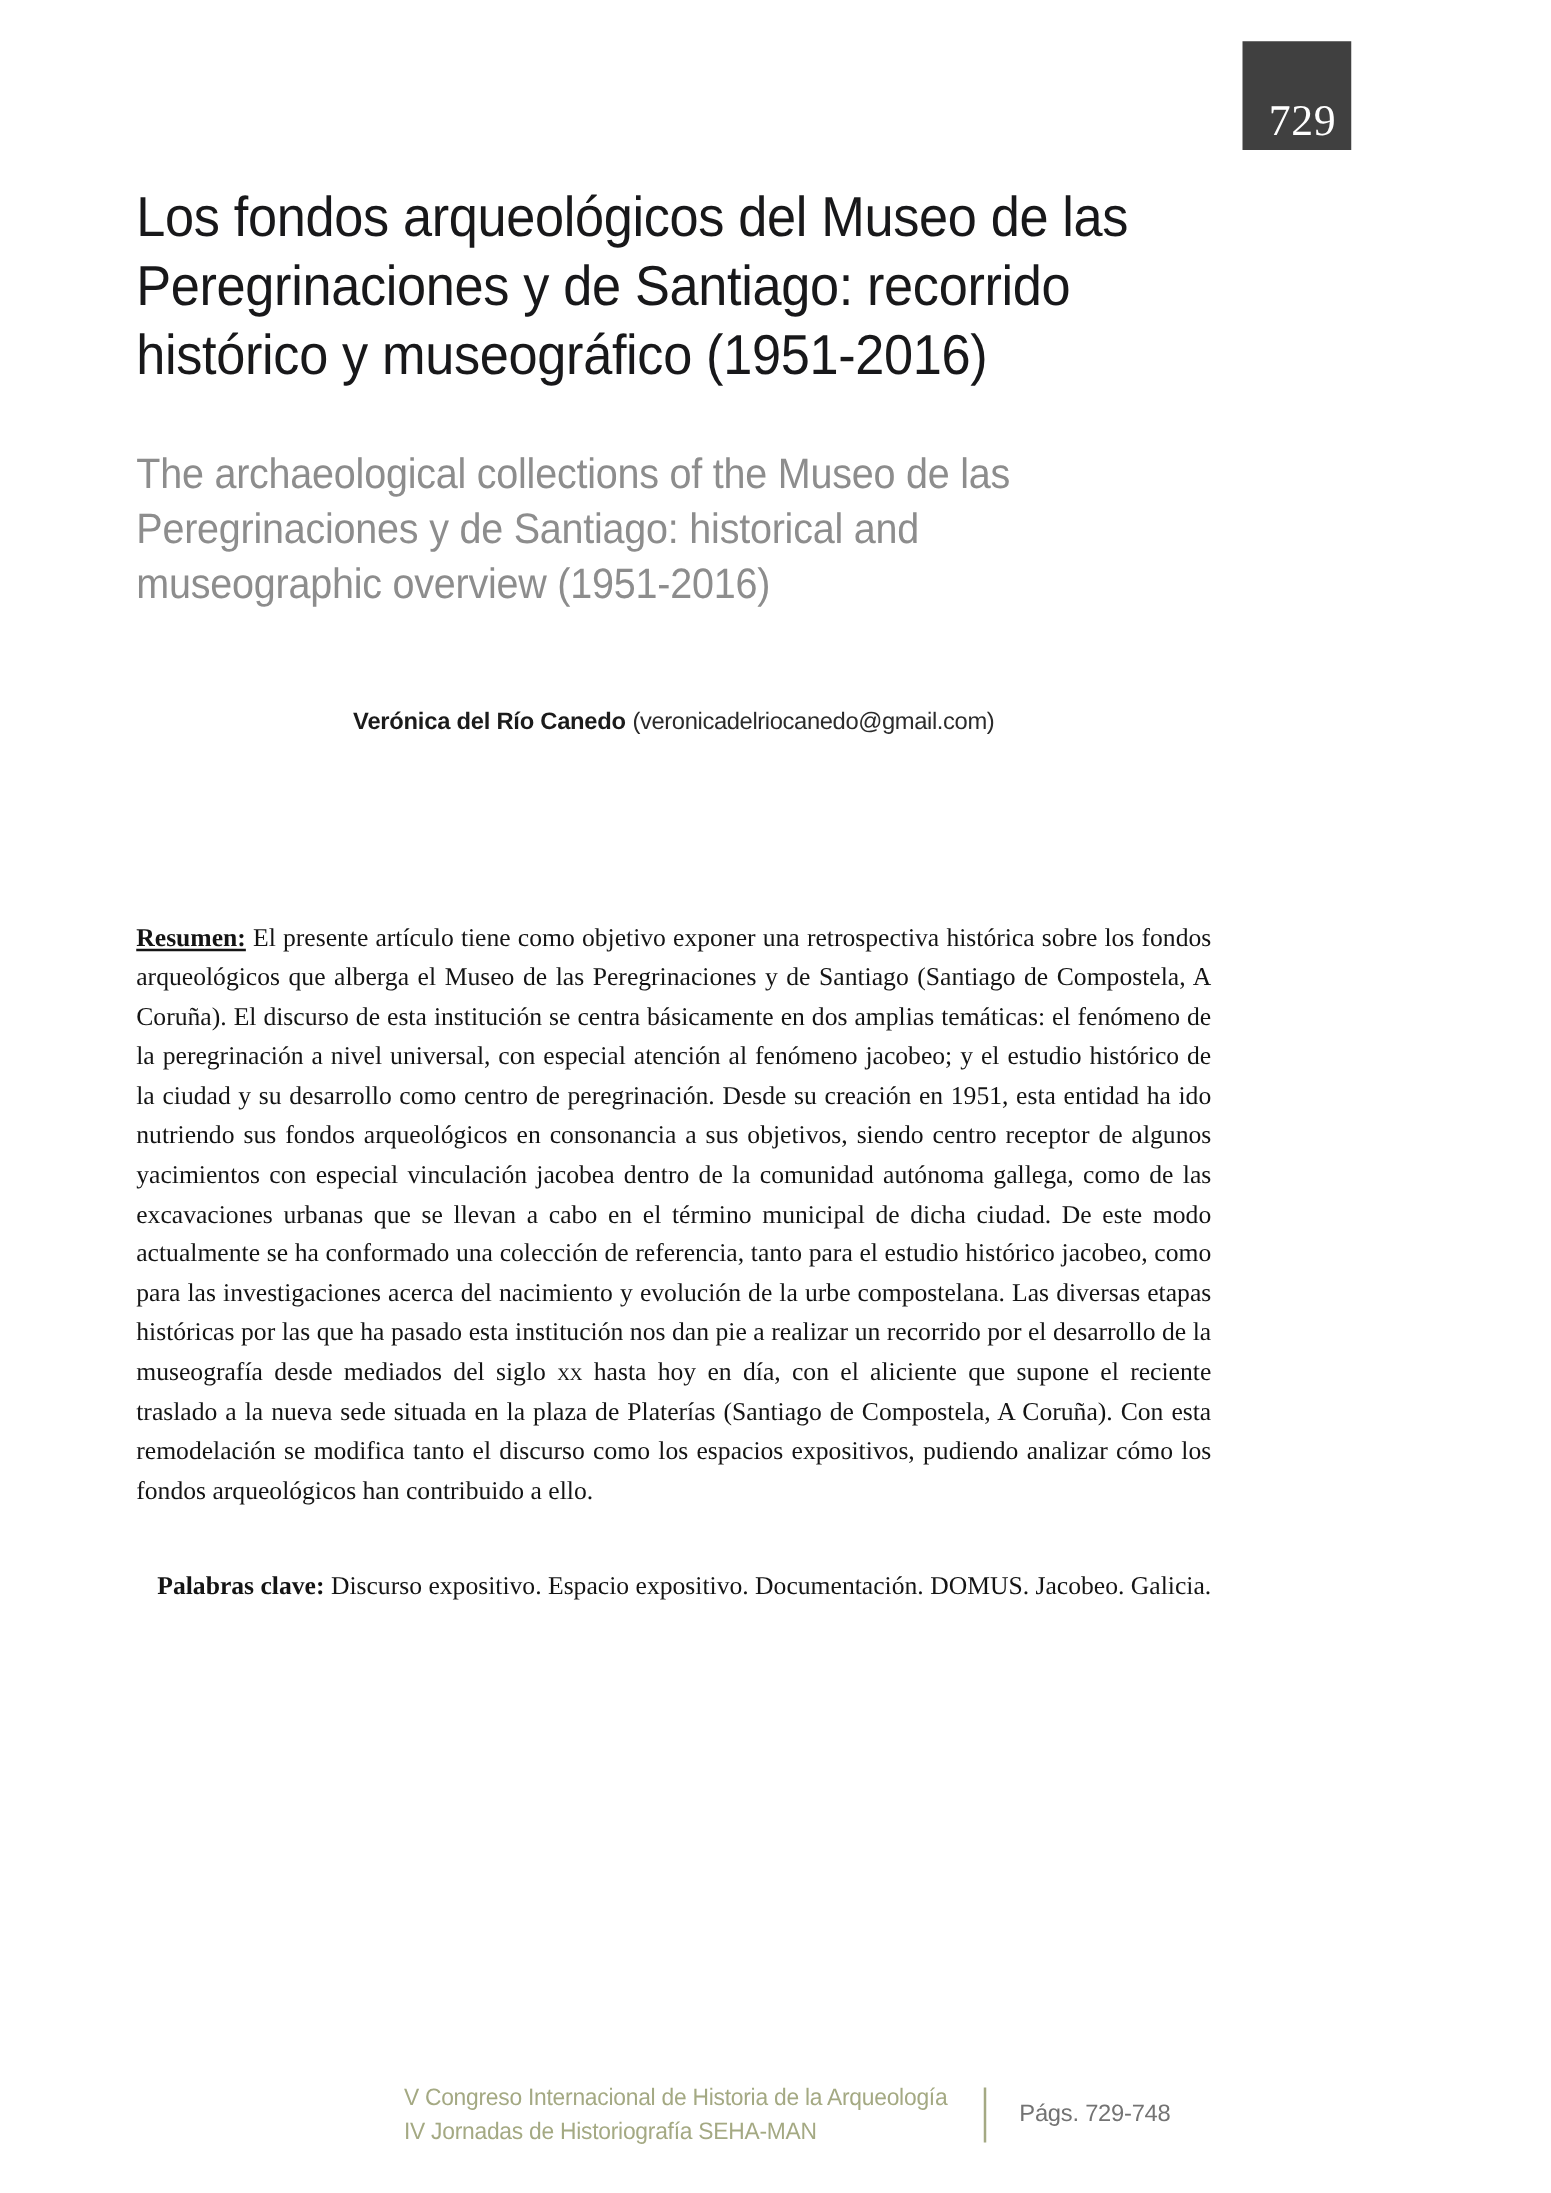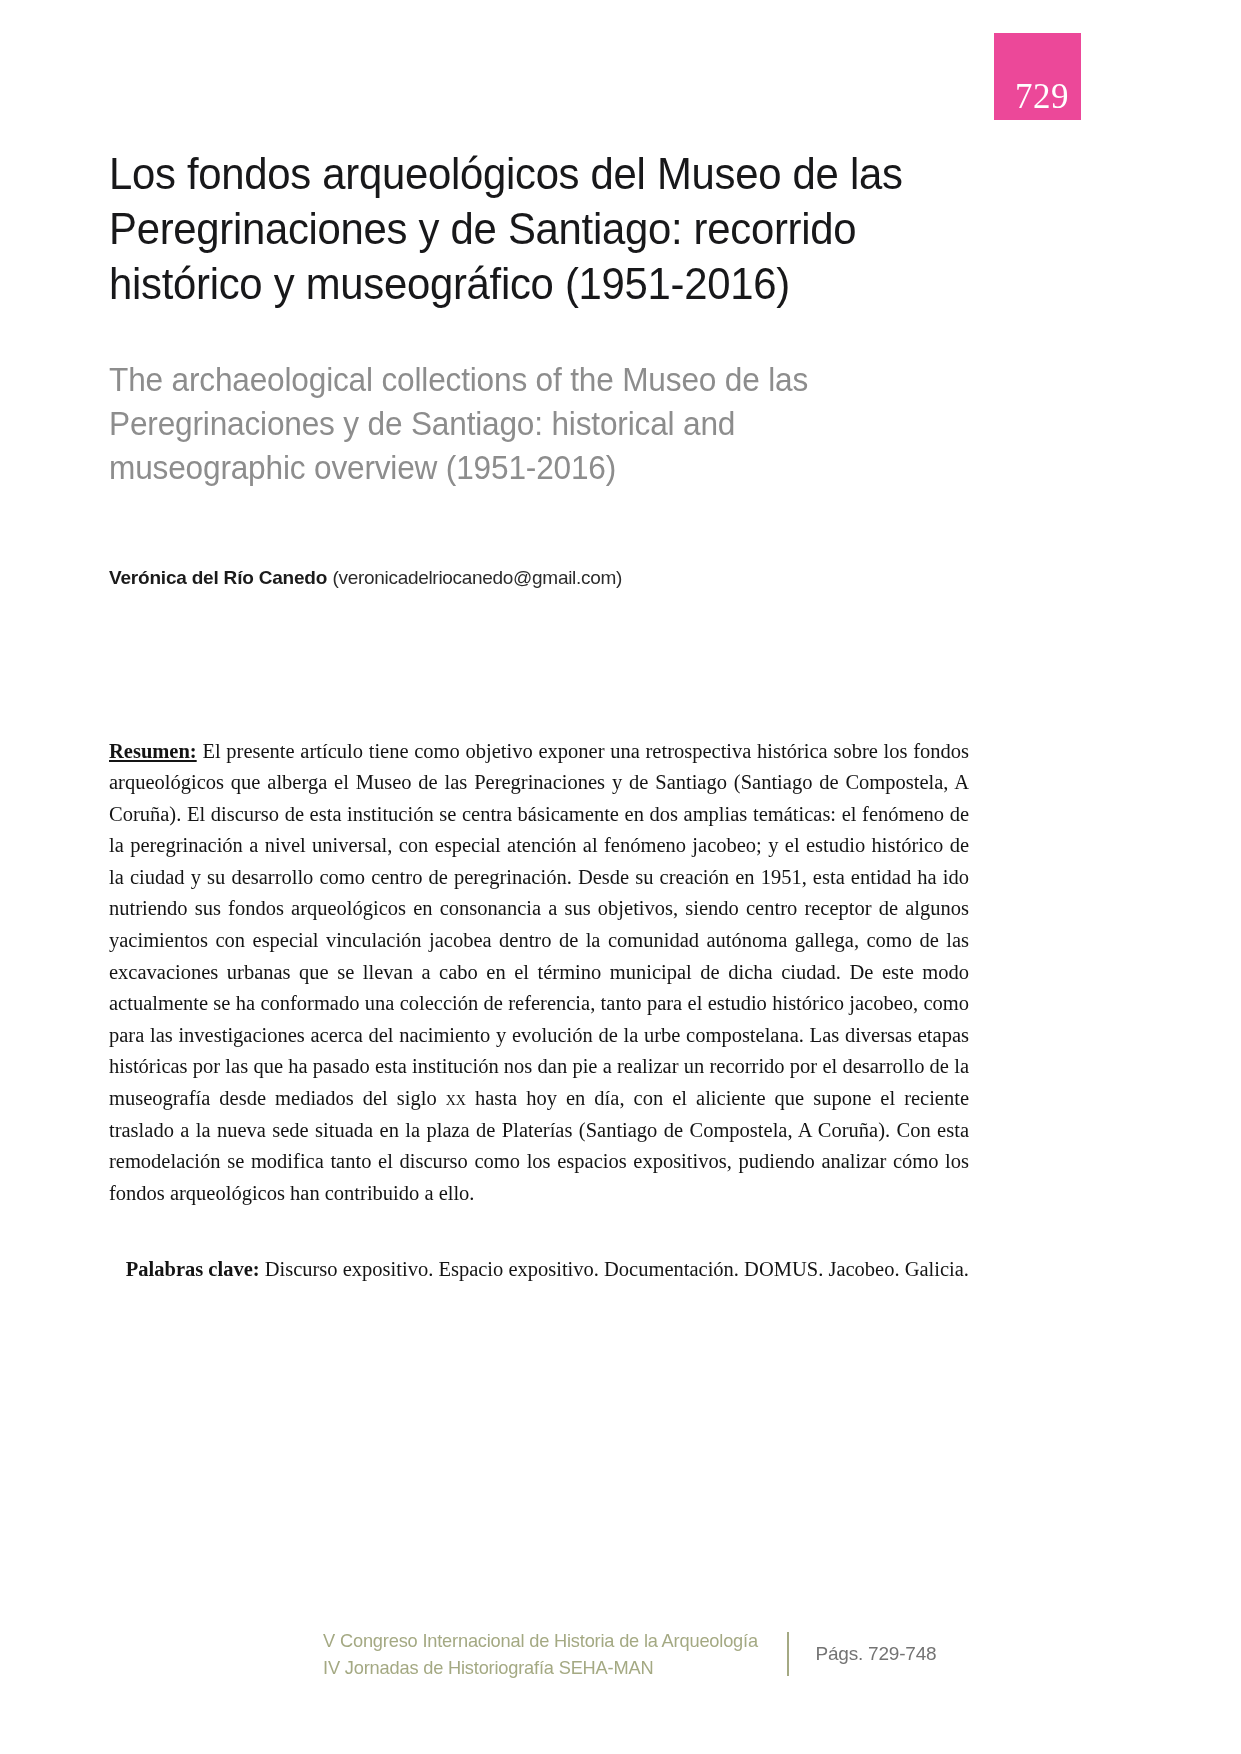--- a/index.html
+++ b/index.html
@@ -22,21 +22,21 @@
     box-sizing: border-box;
   }
 
   
   .page-number-block {
     position: absolute;
     top: 33px;
     left: 994px;
     width: 87px;
     height: 87px;
-    background: #ec4899;
+    background: #404040;
     display: flex;
     align-items: flex-end;
     justify-content: flex-end;
     box-sizing: border-box;
     padding: 0 12px 6px 0;
   }
   .page-number-block .num {
     color: #ffffff;
     font-family: "Liberation Serif", serif;
     font-size: 35px;
@@ -84,20 +84,21 @@
   
   .authors {
     padding-top: 74px;
     font-family: "Liberation Sans", sans-serif;
     font-size: 19px;
     line-height: 29px;
     color: #1b1b1b;
   }
   .author-line {
     white-space: nowrap;
+    text-align: center;
   }
   .author-name {
     font-weight: bold;
     letter-spacing: -0.2px;
   }
   .author-email {
     font-weight: 400;
     color: #2b2b2b;
     letter-spacing: -0.3px;
   }
@@ -130,21 +131,21 @@
     text-align: right;
   }
   .keywords .lead {
     font-weight: bold;
   }
 
   
   .footer {
     position: absolute;
     left: 0;
-    top: 1627px;
+    top: 1665px;
     width: 1241px;
     display: flex;
     justify-content: center;
     align-items: center;
   }
   .footer-inner {
     display: flex;
     align-items: center;
   }
   .footer-congress {

